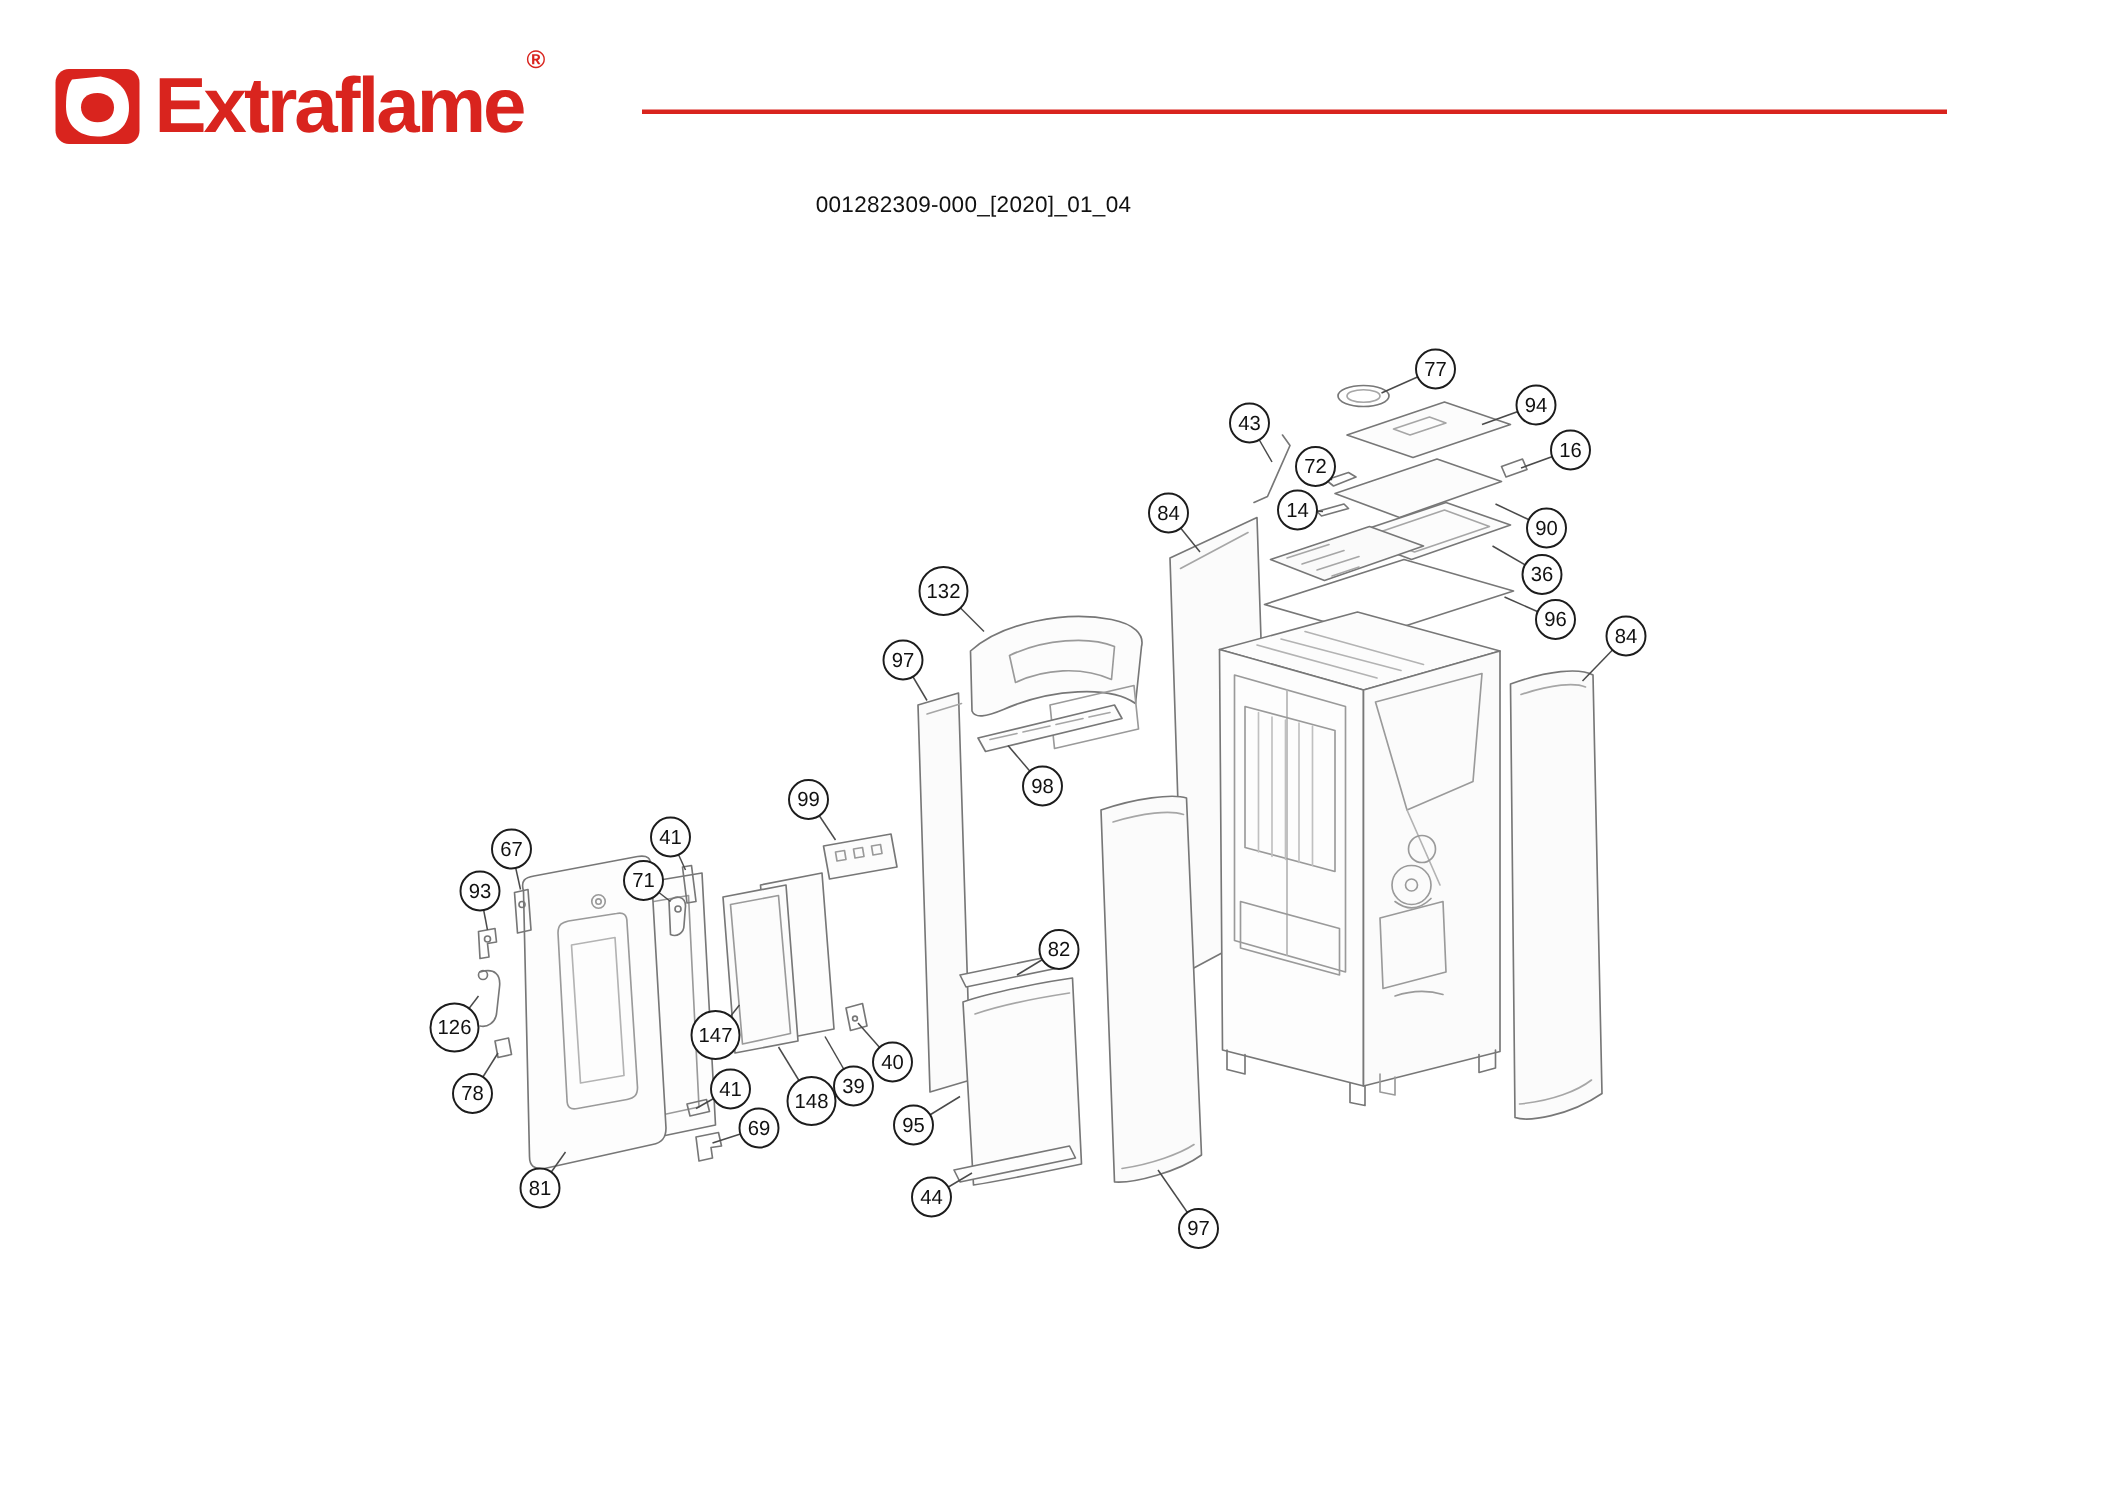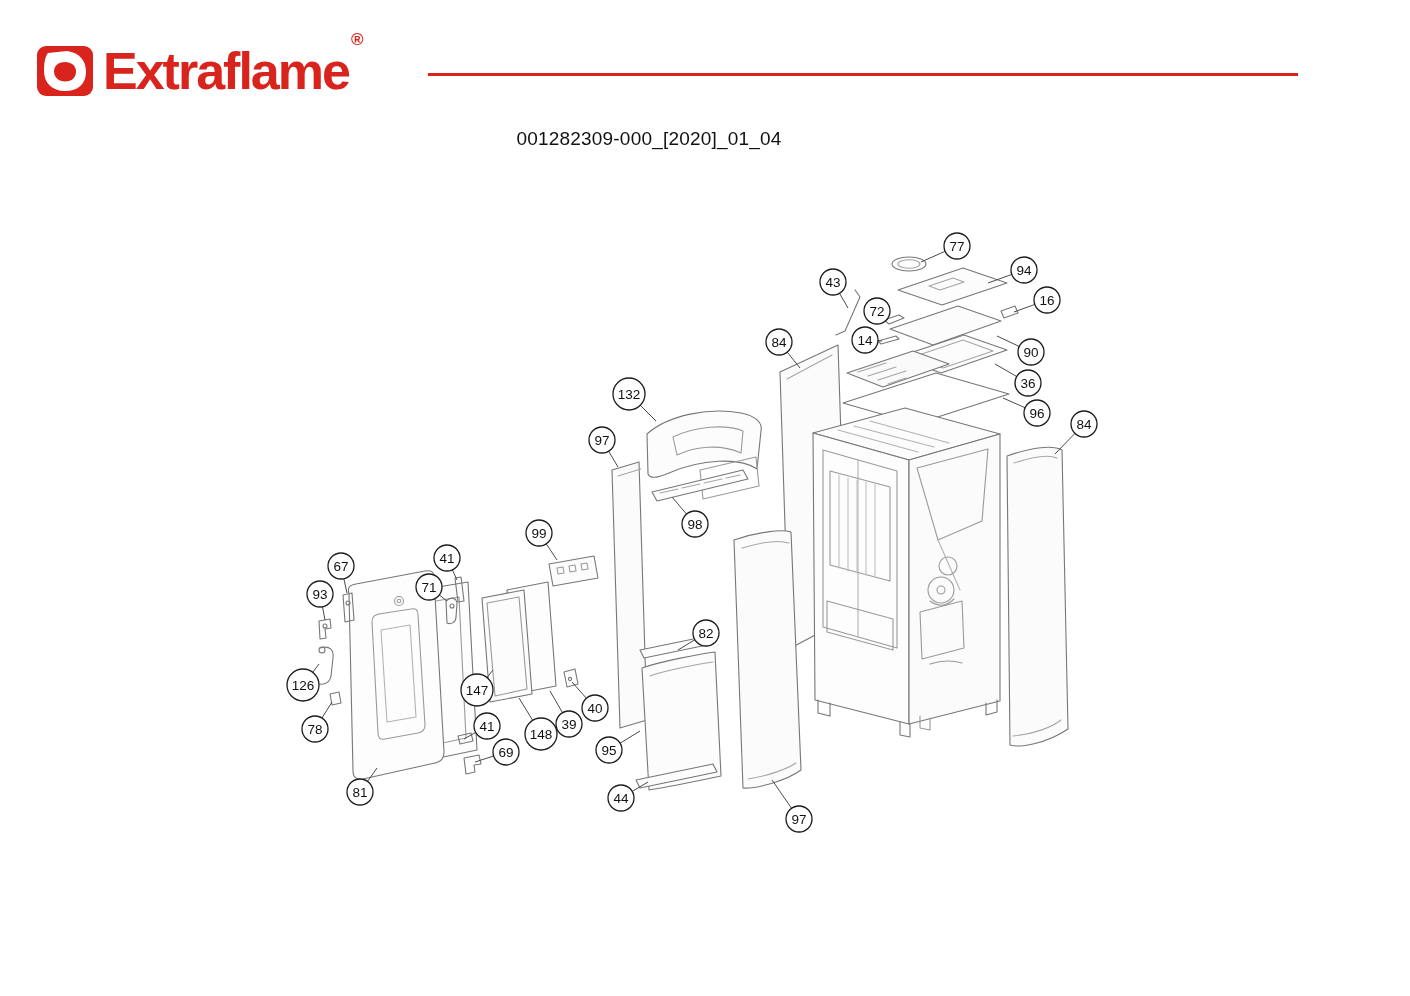--- a/index.html
+++ b/index.html
@@ -7,21 +7,21 @@
   .page { position:relative; width:1298px; height:996px; background:#ffffff; overflow:hidden; }
 
   
   .logo { position:absolute; left:36px; top:44px; display:flex; align-items:center; gap:9px; }
   .logo-icon svg { display:block; }
   .logo-text { color:#d9241e; font-size:52px; font-weight:bold; letter-spacing:-2px; line-height:1; white-space:nowrap; }
   .logo-reg { color:#d9241e; font-size:17px; font-weight:bold; vertical-align:top; position:relative; top:-14px; left:2px; }
   .header-rule { position:absolute; left:428px; top:73px; width:948px; height:3px; background:#d9241e; }
 
   
-  .doc-code { position:absolute; top:128px; left:0; width:100%; text-align:center; font-size:19px; color:#111111; letter-spacing:0.2px; }
+  .doc-code { position:absolute; top:128px; left:0; width:100%; text-align:center; font-size:15px; color:#111111; letter-spacing:0.2px; }
 
   
   .diagram-svg { position:absolute; left:0; top:0; width:1410px; height:996px; }
   .leader { stroke:#4a4a4a; stroke-width:1; }
   .balloon { fill:#ffffff; stroke:#1c1c1c; stroke-width:1.3; }
   .balloon-label { font-size:13.5px; fill:#111111; font-family:"Liberation Sans", sans-serif; }
 </style>
 <title>001282309-000_[2020]_01_04</title></head>
 <body>
 

